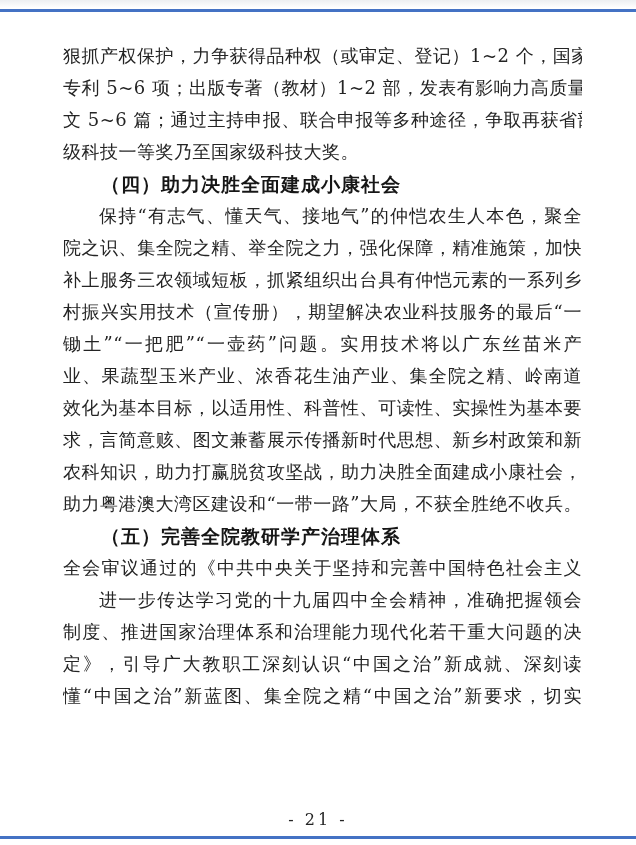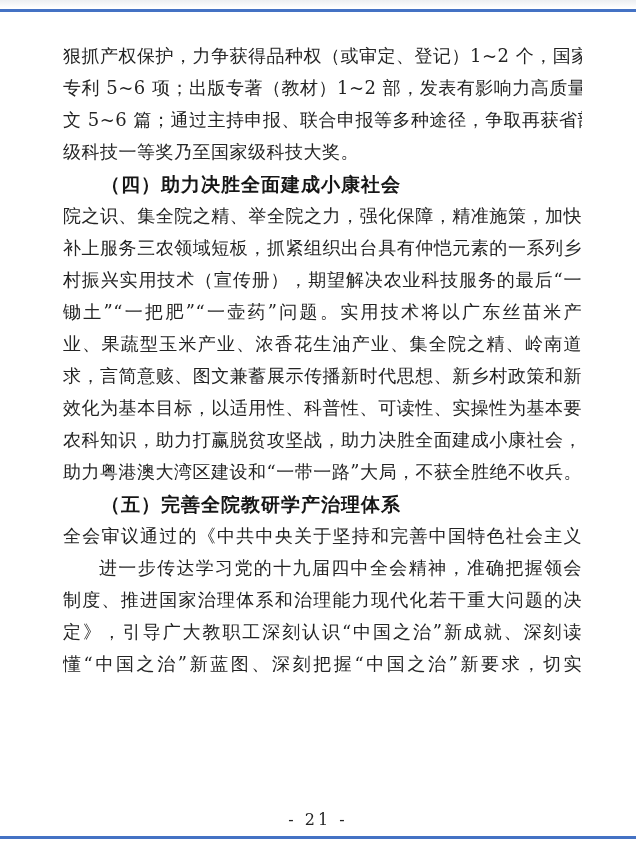--- a/index.html
+++ b/index.html
@@ -84,33 +84,34 @@
 <div class="page" style="--accent: #4472c4; --page-bg: #ffffff; --text-color: #242424; --heading-color: #161616;">
   <div class="edge-shade"></div>
   <div class="accent-rule top"></div>
 
   <div class="content" id="doc-content">
       <div class="text-line fill">狠抓产权保护，力争获得品种权（或审定、登记）1~2 个，国家</div>
       <div class="text-line fill">专利 5~6 项；出版专著（教材）1~2 部，发表有影响力高质量论</div>
       <div class="text-line fill">文 5~6 篇；通过主持申报、联合申报等多种途径，争取再获省部</div>
       <div class="text-line end">级科技一等奖乃至国家级科技大奖。</div>
       <div class="heading-line">（四）助力决胜全面建成小康社会</div>
+      <div class="text-line fill indent">保持“有志气、懂天气、接地气”的仲恺农生人本色，聚全</div>
       <div class="text-line fill">院之识、集全院之精、举全院之力，强化保障，精准施策，加快</div>
       <div class="text-line fill">补上服务三农领域短板，抓紧组织出台具有仲恺元素的一系列乡</div>
       <div class="text-line fill">村振兴实用技术（宣传册），期望解决农业科技服务的最后“一</div>
       <div class="text-line fill">锄土”“一把肥”“一壶药”问题。实用技术将以广东丝苗米产</div>
       <div class="text-line fill">业、果蔬型玉米产业、浓香花生油产业、集全院之精、岭南道</div>
+      <div class="text-line fill">效化为基本目标，以适用性、科普性、可读性、实操性为基本要</div>
       <div class="text-line fill">求，言简意赅、图文兼蓄展示传播新时代思想、新乡村政策和新</div>
-      <div class="text-line fill">效化为基本目标，以适用性、科普性、可读性、实操性为基本要</div>
       <div class="text-line fill">农科知识，助力打赢脱贫攻坚战，助力决胜全面建成小康社会，</div>
       <div class="text-line fill">助力粤港澳大湾区建设和“一带一路”大局，不获全胜绝不收兵。</div>
       <div class="heading-line">（五）完善全院教研学产治理体系</div>
       <div class="text-line fill">全会审议通过的《中共中央关于坚持和完善中国特色社会主义</div>
       <div class="text-line fill indent">进一步传达学习党的十九届四中全会精神，准确把握领会</div>
       <div class="text-line fill">制度、推进国家治理体系和治理能力现代化若干重大问题的决</div>
       <div class="text-line fill">定》，引导广大教职工深刻认识“中国之治”新成就、深刻读</div>
-      <div class="text-line fill">懂“中国之治”新蓝图、深刻把握“中国之治”新要求，切实</div>
+      <div class="text-line fill">懂“中国之治”新蓝图、集全院之精“中国之治”新要求，切实</div>
     </div>
 
   <div class="page-footer">- 21 -</div>
 
   <div class="accent-rule bottom"></div>
 </div>
 
 </body></html>

